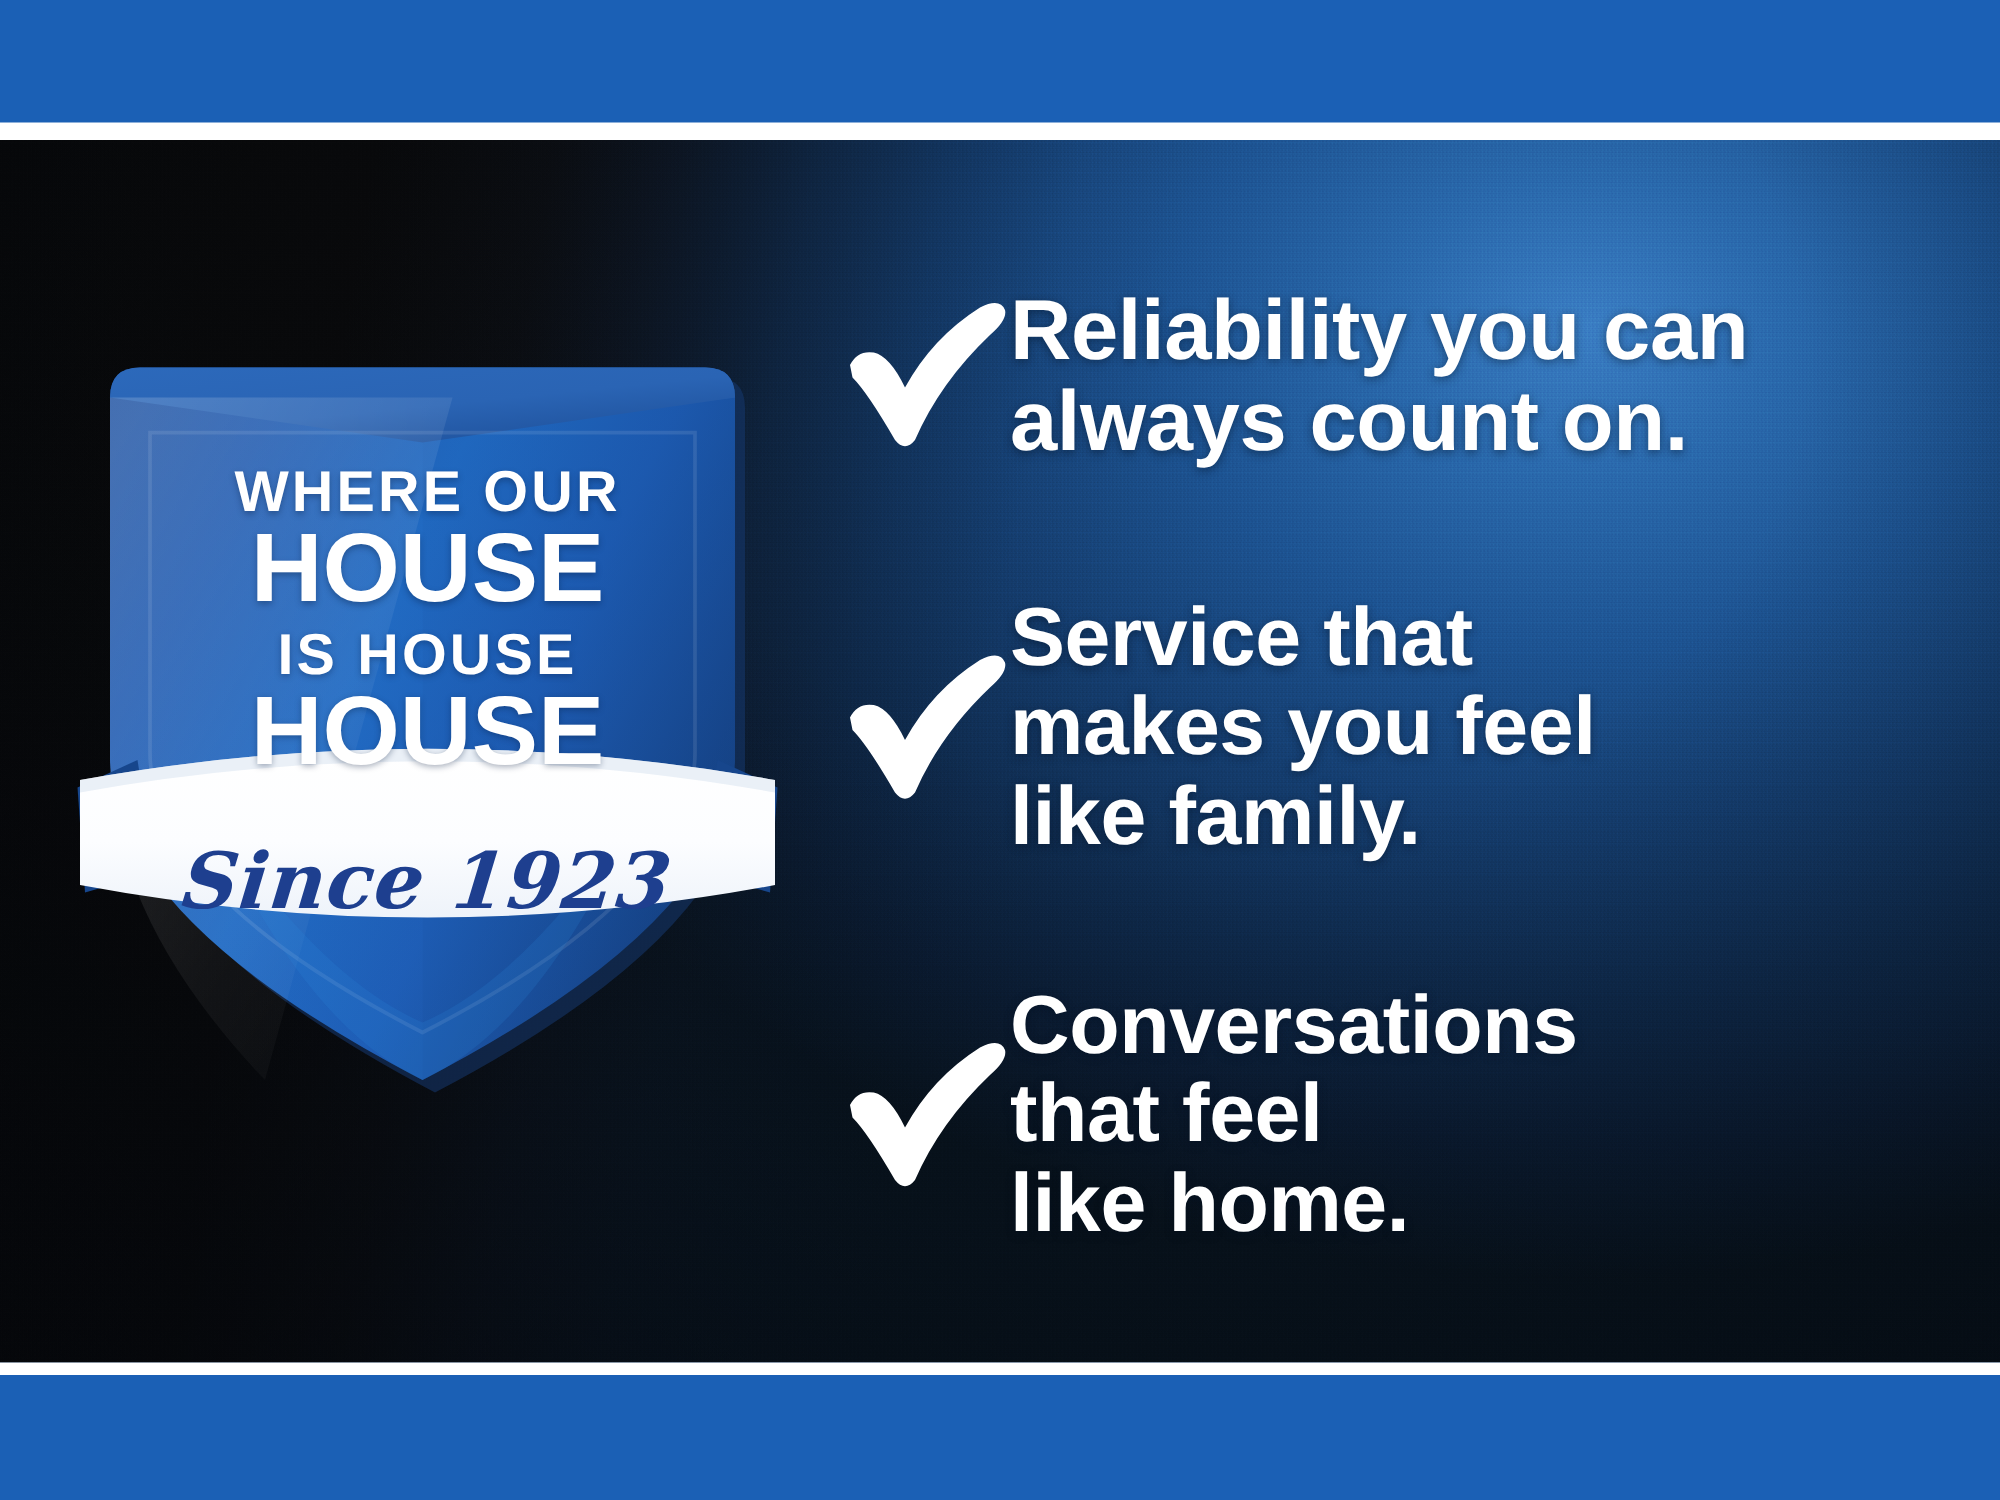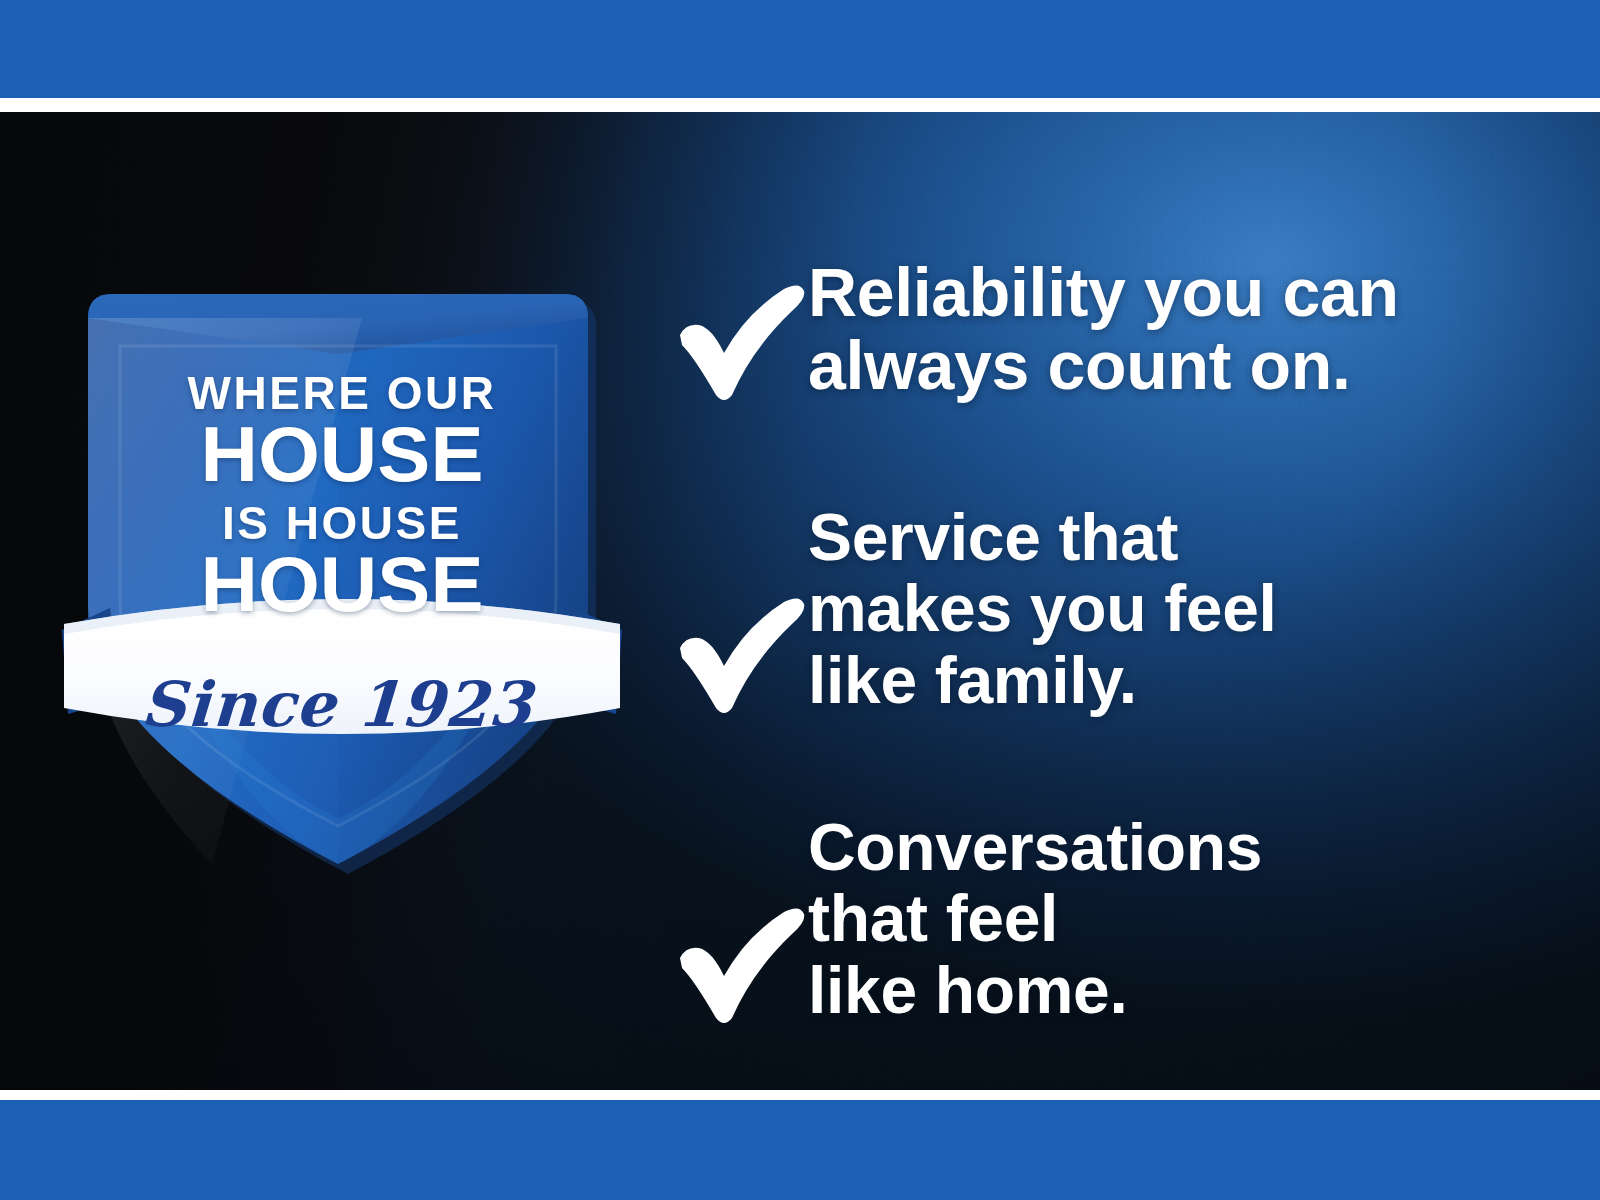--- a/index.html
+++ b/index.html
@@ -177,22 +177,21 @@
     left: 672px;
     top: 112px;
     width: 900px;
     height: 978px;
     z-index: 3;
   }
   .benefit {
     position: absolute;
     left: 0;
     display: flex;
-    align-items: flex-end;
-    margin-top: 28px;
+    align-items: center;
   }
   .benefit .check {
     flex: 0 0 auto;
     width: 136px;
     height: 120px;
     margin-top: 4px;
   }
   .benefit .check svg { display: block; }
   .benefit .copy {
     color: #ffffff;

